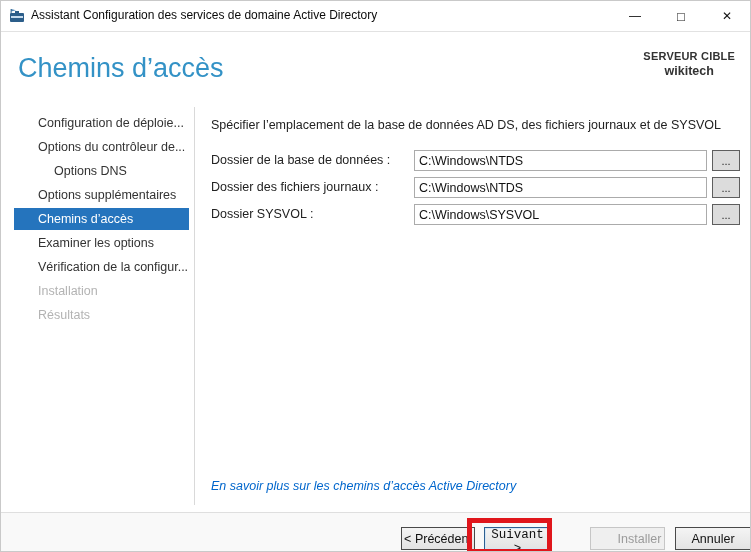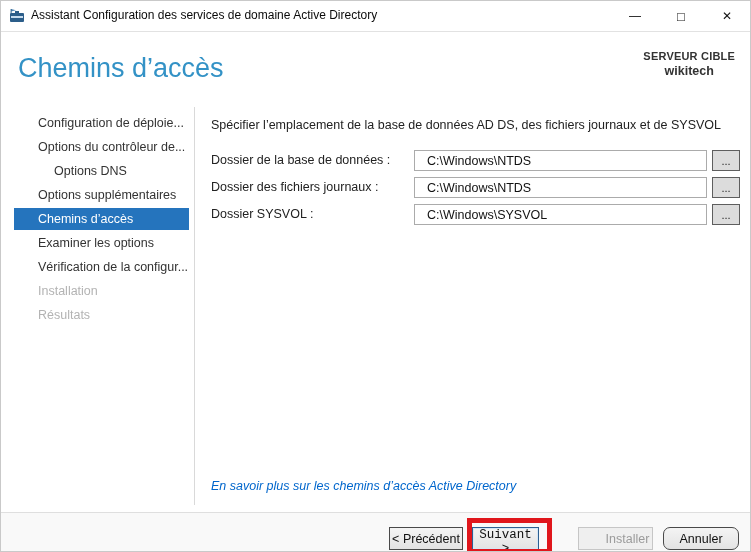--- a/index.html
+++ b/index.html
@@ -29,42 +29,42 @@
   }
   .nav-item.indent { padding-left:40px; }
   .nav-item.selected { background:#2574bd; color:#ffffff; }
   .nav-item.disabled { color:#b3b3b3; }
   .v-divider { position:absolute; left:193px; top:106px; width:1px; height:398px; background:#d9d9d9; }
   
   .instruction { position:absolute; left:210px; top:117px; width:525px; font-size:12.5px; color:#222; }
   .field-label { position:absolute; left:210px; width:200px; font-size:12.5px; color:#222; line-height:21px; white-space:nowrap; }
   .field-input {
     position:absolute; left:413px; width:293px; height:21px; box-sizing:border-box;
-    border:1px solid #ababab; font-size:12.5px; padding:0 12px; color:#111;
+    border:1px solid #ababab; font-size:12.5px; padding:0 4px; color:#111;
     font-family:"Liberation Sans", sans-serif; background:#fff; outline:none;
   }
   .browse-btn {
     position:absolute; left:711px; width:28px; height:21px; box-sizing:border-box;
     border:1px solid #5e5e5e; background:#dcdcdc; font-size:11px; line-height:16px;
     text-align:center; color:#222; padding:0; cursor:default; font-family:"Liberation Sans", sans-serif;
   }
   .row1 { top:149px; }  .row2 { top:176px; }  .row3 { top:203px; }
   .help-link { position:absolute; left:210px; top:478px; font-size:12.5px; color:#0066cc; text-decoration:none; cursor:pointer; white-space:nowrap;font-style:italic; }
   
   .footer-sep { position:absolute; left:0; top:511px; width:751px; height:1px; background:#dfdfdf; }
   .footer-bg { position:absolute; left:0; top:512px; right:0; bottom:0; background:#f9f9f9; }
   .btn {
     position:absolute; top:526px; height:23px; box-sizing:border-box; font-size:12.5px;
     text-align:center; background:linear-gradient(#f4f4f4,#e3e3e3); border:1px solid #4a4a4a;
-    color:#111; padding:0; cursor:default; font-family:"Liberation Sans", sans-serif;
+    color:#111; padding:0; cursor:default; font-family:"Liberation Sans", sans-serif;margin-left:12px;
   }
   .btn-previous { left:388px; width:74px; }
   .btn-next { left:471px; width:67px; border:1px solid #2d5f91; box-shadow: inset 0 0 0 1px #d6e6f5; font-family: Liberation Mono, monospace; }
   .btn-install { left:577px; width:75px; border-color:#c6c6c6; color:#9b9b9b; background:#efefef;padding-left:24px; }
-  .btn-cancel { left:662px; width:76px;border-radius:7px; }
+  .btn-cancel { left:662px; width:76px; }
   
   .annotation-rect {
     position:absolute; left:466px; top:517px; width:85px; height:36px;
     border:5px solid #e0161c; box-sizing:border-box; pointer-events:none;
   }
 </style>
 </head>
 <body>
 
 <div class="window">

